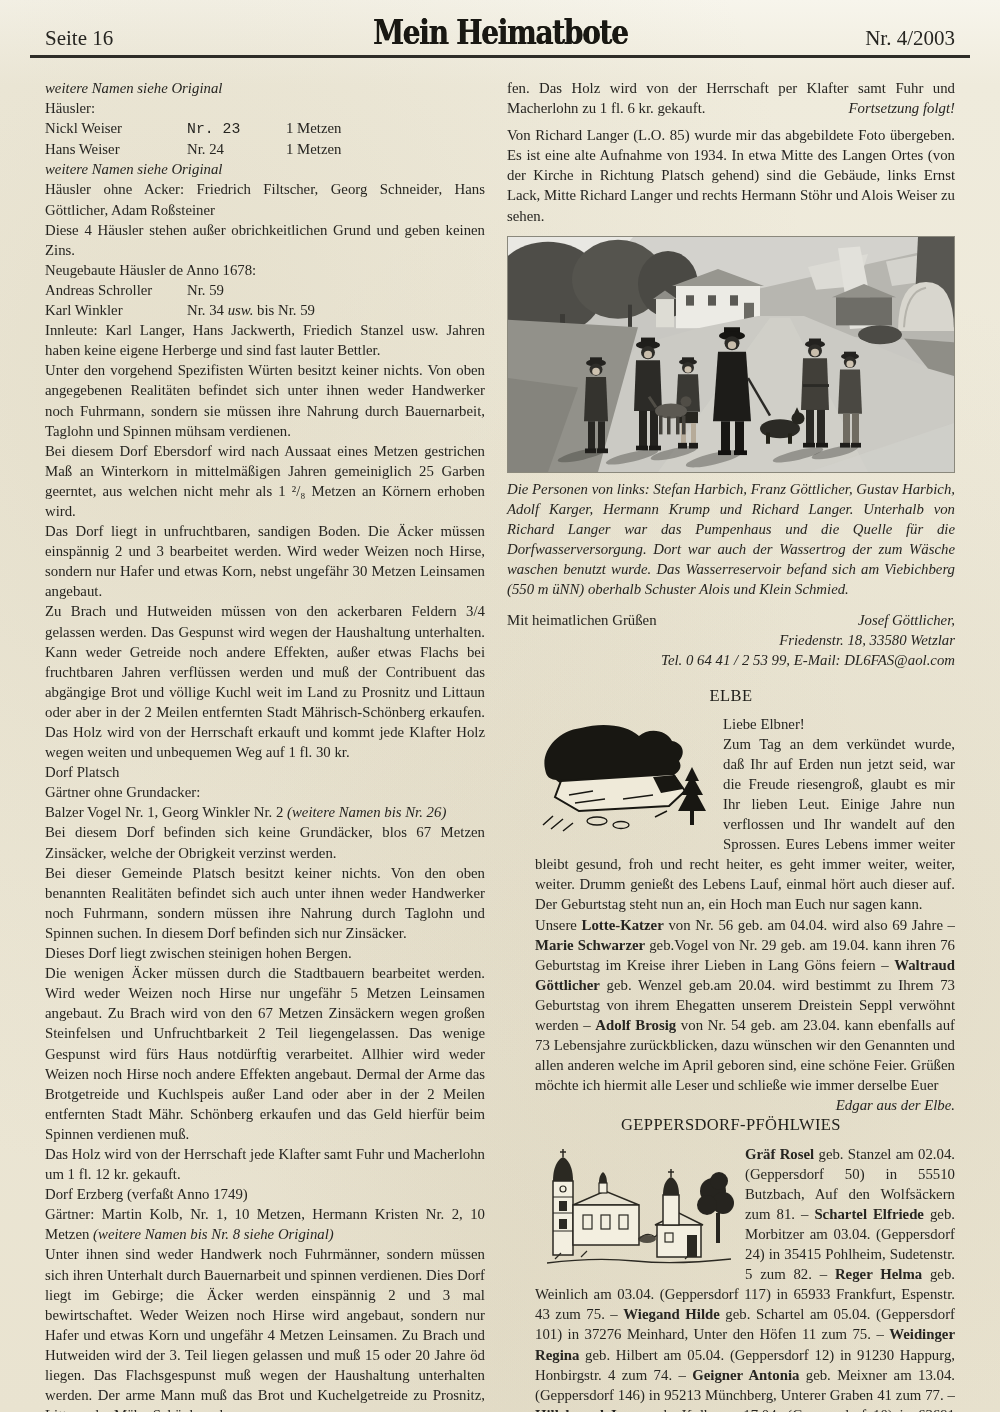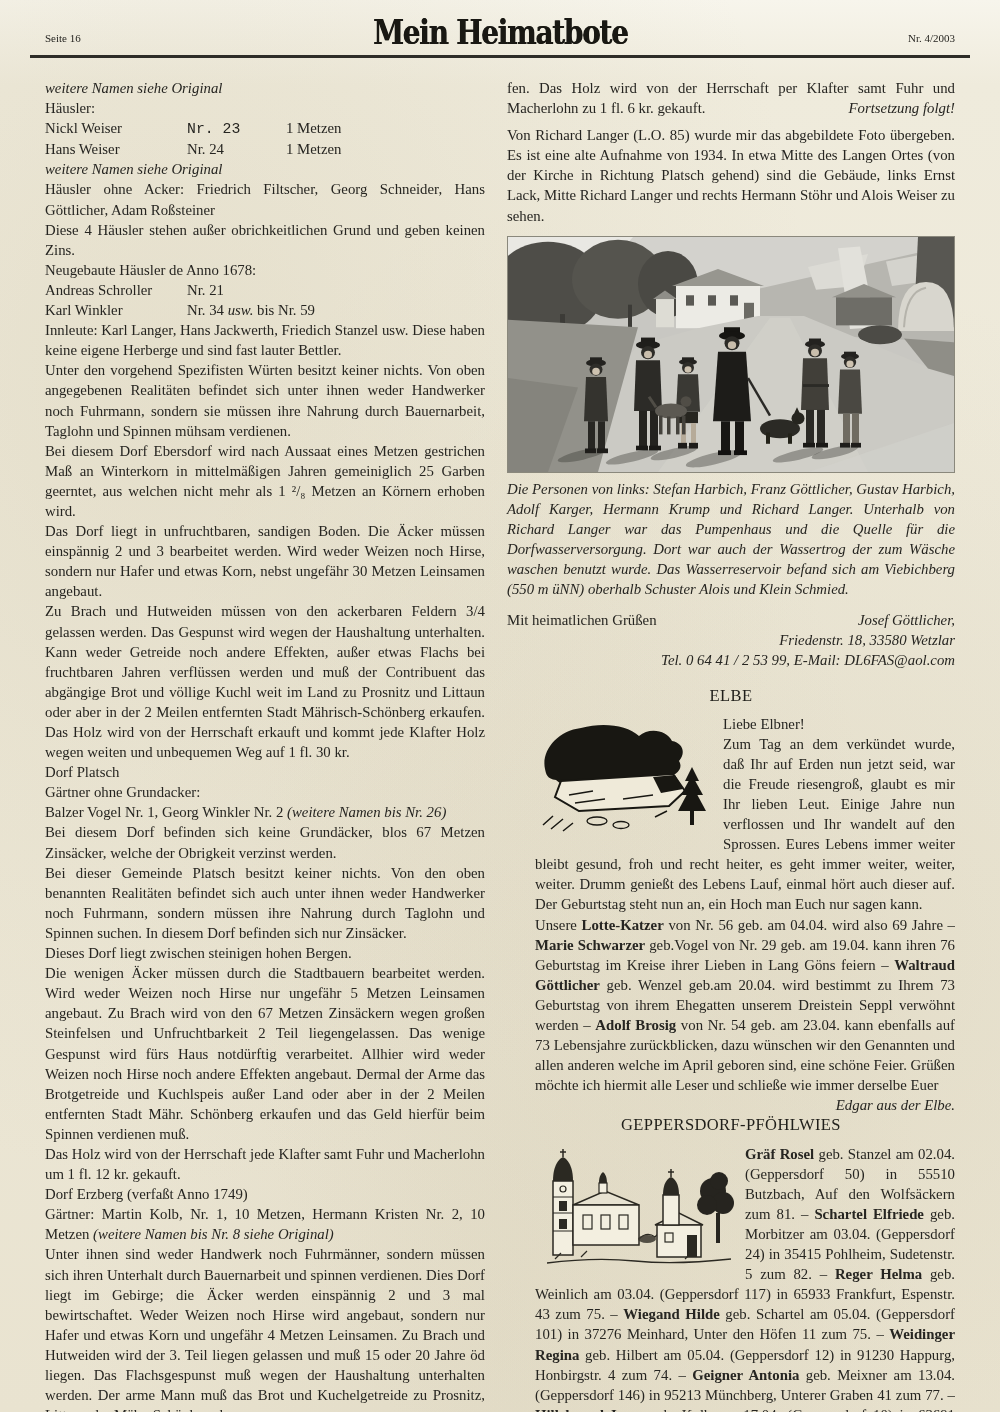--- a/index.html
+++ b/index.html
@@ -9,21 +9,21 @@
       radial-gradient(ellipse at 18% 28%, rgba(205,195,165,0.28), transparent 55%),
       radial-gradient(ellipse at 82% 68%, rgba(200,190,160,0.22), transparent 50%),
       radial-gradient(ellipse at 50% 95%, rgba(195,185,155,0.18), transparent 60%),
       linear-gradient(#f7f5ec, #efebdc 6%, #ece7d6 60%, #e9e3d0);
     color:#262521;
     font-family:"Liberation Serif","DejaVu Serif",serif;
     font-size:14.8px;line-height:20.1px;
   }
   
   .hdr{display:grid;grid-template-columns:1fr auto 1fr;align-items:end;margin:14px 45px 0;}
-  .hdr .side{font-size:11px;padding-bottom:2px;}
+  .hdr .side{font-size:21px;padding-bottom:2px;}
   .hdr .right{justify-self:end;margin-left:44px;}
   .masthead{
     font-family:"DejaVu Serif",serif;font-weight:700;font-size:34px;line-height:36px;
     letter-spacing:-1.5px;display:inline-block;transform:scaleX(.82);transform-origin:center bottom;
     color:#191813;text-shadow:0.6px 0 0 #191813;
   }
   .rule{height:3px;background:#2e2d28;margin:5px 30px 0;}
   
   .cols{display:flex;gap:22px;margin:20px 45px 0;align-items:flex-start;}
   .col{min-width:0;}
@@ -65,23 +65,23 @@
 
     <div class="col left">
         <p><span class="i">weitere Namen siehe Original</span></p>
         <p><span>Häusler:</span></p>
         <p><span class="w" style="width: 142px;">Nickl Weiser</span><span class="w" style="width: 99px; font-family: Liberation Mono, monospace;">Nr. 23</span><span>1 Metzen</span></p>
         <p><span class="w" style="width: 142px;">Hans Weiser</span><span class="w" style="width: 99px;">Nr. 24</span><span>1 Metzen</span></p>
         <p><span class="i">weitere Namen siehe Original</span></p>
         <p><span>Häusler ohne Acker: Friedrich Filtscher, Georg Schneider, Hans Göttlicher, Adam Roßsteiner</span></p>
         <p><span>Diese 4 Häusler stehen außer obrichkeitlichen Grund und geben keinen Zins.</span></p>
         <p><span>Neugebaute Häusler de Anno 1678:</span></p>
-        <p><span class="w" style="width: 142px;">Andreas Schroller</span><span>Nr. 21</span></p>
+        <p><span class="w" style="width: 142px;">Andreas Schroller</span><span>Nr. 59</span></p>
         <p><span class="w" style="width: 142px;">Karl Winkler</span><span>Nr. 34 </span><span class="i">usw.</span><span> bis Nr. 59</span></p>
-        <p><span>Innleute: Karl Langer, Hans Jackwerth, Friedich Stanzel usw. Diese haben keine eigene Herberge und sind fast lauter Bettler.</span></p>
+        <p><span>Innleute: Karl Langer, Hans Jackwerth, Friedich Stanzel usw. Jahren haben keine eigene Herberge und sind fast lauter Bettler.</span></p>
         <p><span>Unter den vorgehend Spezifisten Würten besitzt keiner nichts. Von oben angegebenen Realitäten befindet sich unter ihnen weder Handwerker noch Fuhrmann, sondern sie müssen ihre Nahrung durch Bauernarbeit, Taglohn und Spinnen mühsam verdienen.</span></p>
         <p><span>Bei diesem Dorf Ebersdorf wird nach Aussaat eines Metzen gestrichen Maß an Winterkorn in mittelmäßigen Jahren gemeiniglich 25 Garben geerntet, aus welchen nicht mehr als 1 ²/₈ Metzen an Körnern erhoben wird.</span></p>
         <p><span>Das Dorf liegt in unfruchtbaren, sandigen Boden. Die Äcker müssen einspännig 2 und 3 bearbeitet werden. Wird weder Weizen noch Hirse, sondern nur Hafer und etwas Korn, nebst ungefähr 30 Metzen Leinsamen angebaut.</span></p>
         <p><span>Zu Brach und Hutweiden müssen von den ackerbaren Feldern 3/4 gelassen werden. Das Gespunst wird wegen der Haushaltung unterhalten. Kann weder Getreide noch andere Effekten, außer etwas Flachs bei fruchtbaren Jahren verflüssen werden und muß der Contribuent das abgängige Brot und völlige Kuchl weit im Land zu Prosnitz und Littaun oder aber in der 2 Meilen entfernten Stadt Mährisch-Schönberg erkaufen. Das Holz wird von der Herrschaft erkauft und kommt jede Klafter Holz wegen weiten und unbequemen Weg auf 1 fl. 30 kr.</span></p>
         <p><span>Dorf Platsch</span></p>
         <p><span>Gärtner ohne Grundacker:</span></p>
         <p><span>Balzer Vogel Nr. 1, Georg Winkler Nr. 2 </span><span class="i">(weitere Namen bis Nr. 26)</span></p>
         <p><span>Bei diesem Dorf befinden sich keine Grundäcker, blos 67 Metzen Zinsäcker, welche der Obrigkeit verzinst werden.</span></p>
         <p><span>Bei dieser Gemeinde Platsch besitzt keiner nichts. Von den oben benannten Realitäten befindet sich auch unter ihnen weder Handwerker noch Fuhrmann, sondern müssen ihre Nahrung durch Taglohn und Spinnen suchen. In diesem Dorf befinden sich nur Zinsäcker.</span></p>
         <p><span>Dieses Dorf liegt zwischen steinigen hohen Bergen.</span></p>

